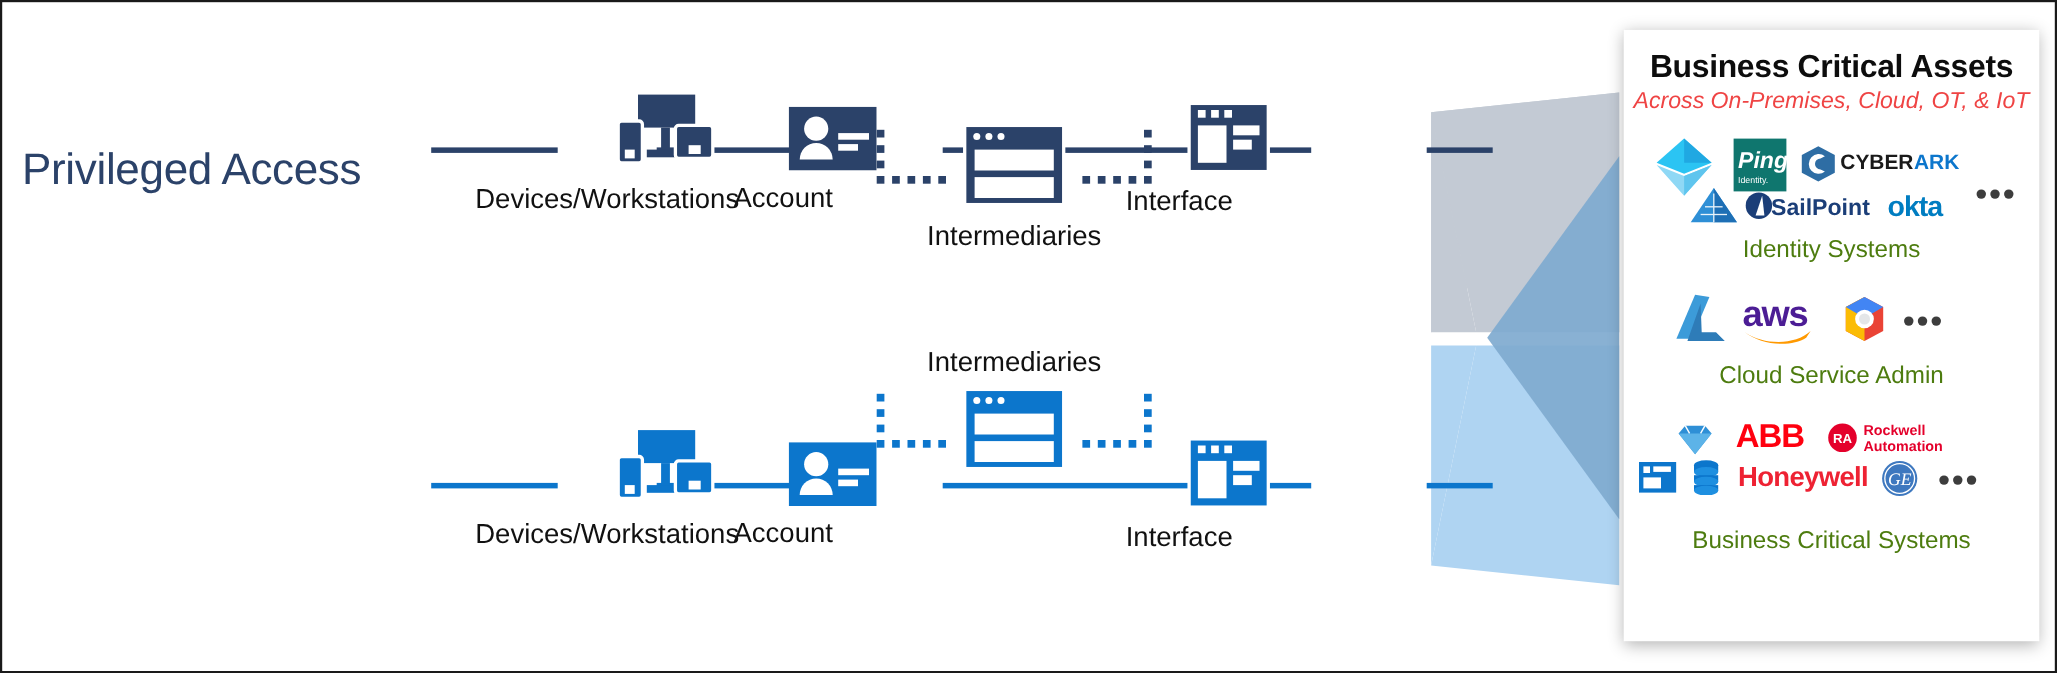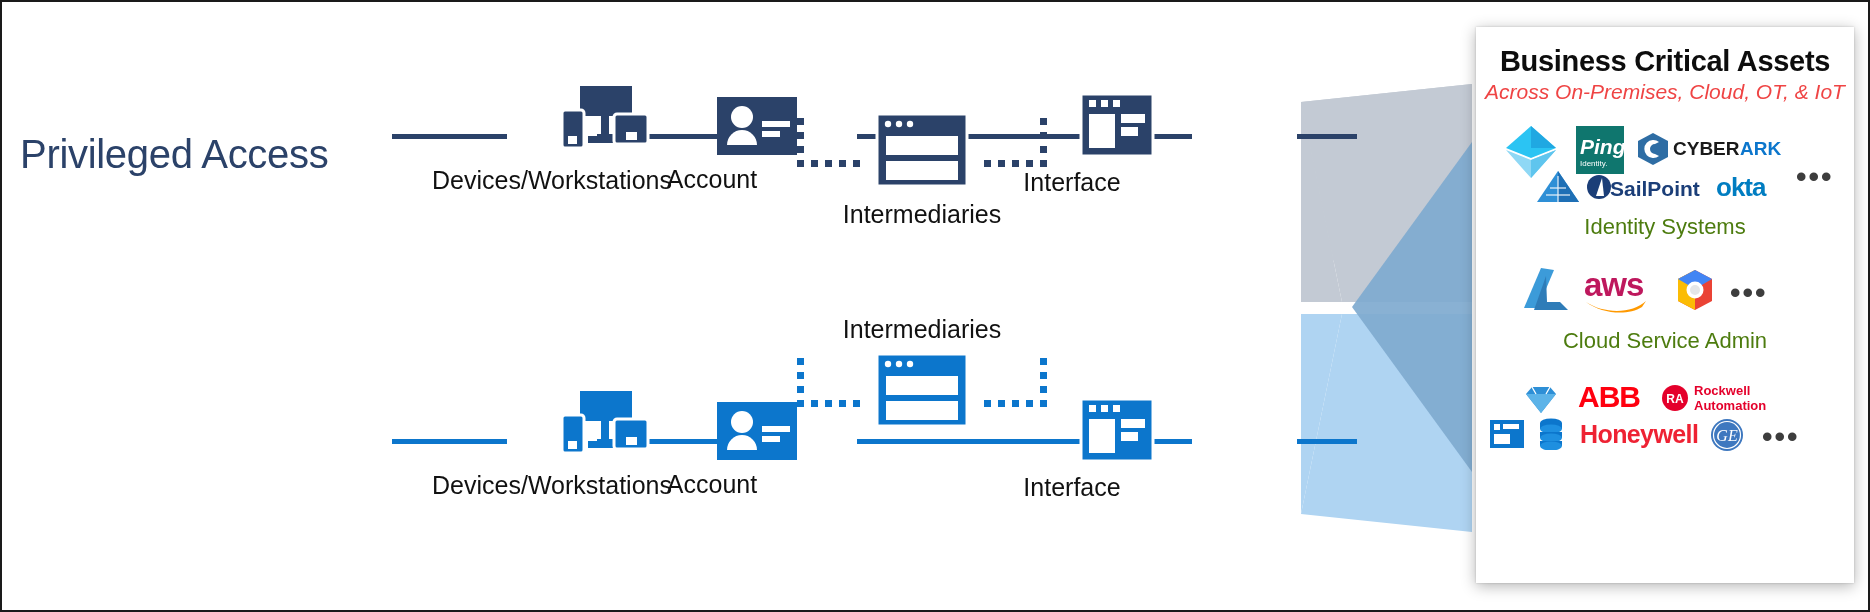--- a/index.html
+++ b/index.html
@@ -361,21 +361,21 @@
     </div>
 
     <div class="asset-group" style="margin-top:22px;">
       <div class="asset-logos" style="height:56px;">
 
         <svg class="logo" style="left:44px; top:4px;" width="52" height="48" viewBox="0 0 52 48">
           <polygon points="21,2 4,42 18,42 34,4" fill="#3C9BD9"></polygon>
           <polygon points="26,10 14,44 48,44 40,36 27,36" fill="#2E7CB8"></polygon>
         </svg>
 
-        <div class="txt-logo" style="left:108px; top:6px; font-size:33px; color:#be185d; letter-spacing:-1px;">aws</div>
+        <div class="txt-logo" style="left:108px; top:6px; font-size:33px; color:#4c1d95; letter-spacing:-1px;">aws</div>
         <svg class="logo" style="left:108px; top:36px;" width="66" height="16" viewBox="0 0 66 16">
           <path d="M2 4 C20 16 48 16 62 3 L58 9 C44 18 18 16 2 4 Z" fill="#FF9900"></path>
         </svg>
 
         <svg class="logo" style="left:196px; top:6px;" width="46" height="44" viewBox="0 0 46 44">
           <polygon points="23,2 40,11 40,33 23,42 6,33 6,11" fill="#EA4335"></polygon>
           <path d="M23,2 L6,11 L6,33 L23,42 Z" fill="#FBBC05"></path>
           <path d="M23,2 L40,11 L23,21 L6,11 Z" fill="#4285F4"></path>
           <circle cx="23" cy="22" r="8.5" fill="#ffffff"></circle>
           <circle cx="23" cy="22" r="5" fill="#E4E6E8"></circle>
@@ -425,16 +425,17 @@
         <div class="txt-logo" style="left:104px; top:44px; font-size:25px; color:#EE2233; letter-spacing:-0.6px;">Honeywell</div>
 
         <svg class="logo" style="left:234px; top:40px;" width="34" height="34" viewBox="0 0 34 34">
           <circle cx="17" cy="17" r="16" fill="#3E78BF"></circle>
           <circle cx="17" cy="17" r="13.5" fill="none" stroke="#ffffff" stroke-width="1.2"></circle>
           <text x="17" y="23" font-family="Liberation Serif, serif" font-size="16" font-style="italic" fill="#ffffff" text-anchor="middle">GE</text>
         </svg>
 
         <div class="dots-glyph" style="left:286px; top:44px;">•••</div>
       </div>
+      <div class="asset-label" style="margin-top:12px;">Business Critical Systems</div>
     </div>
 
   </div>
 </div>
 
 </body></html>

